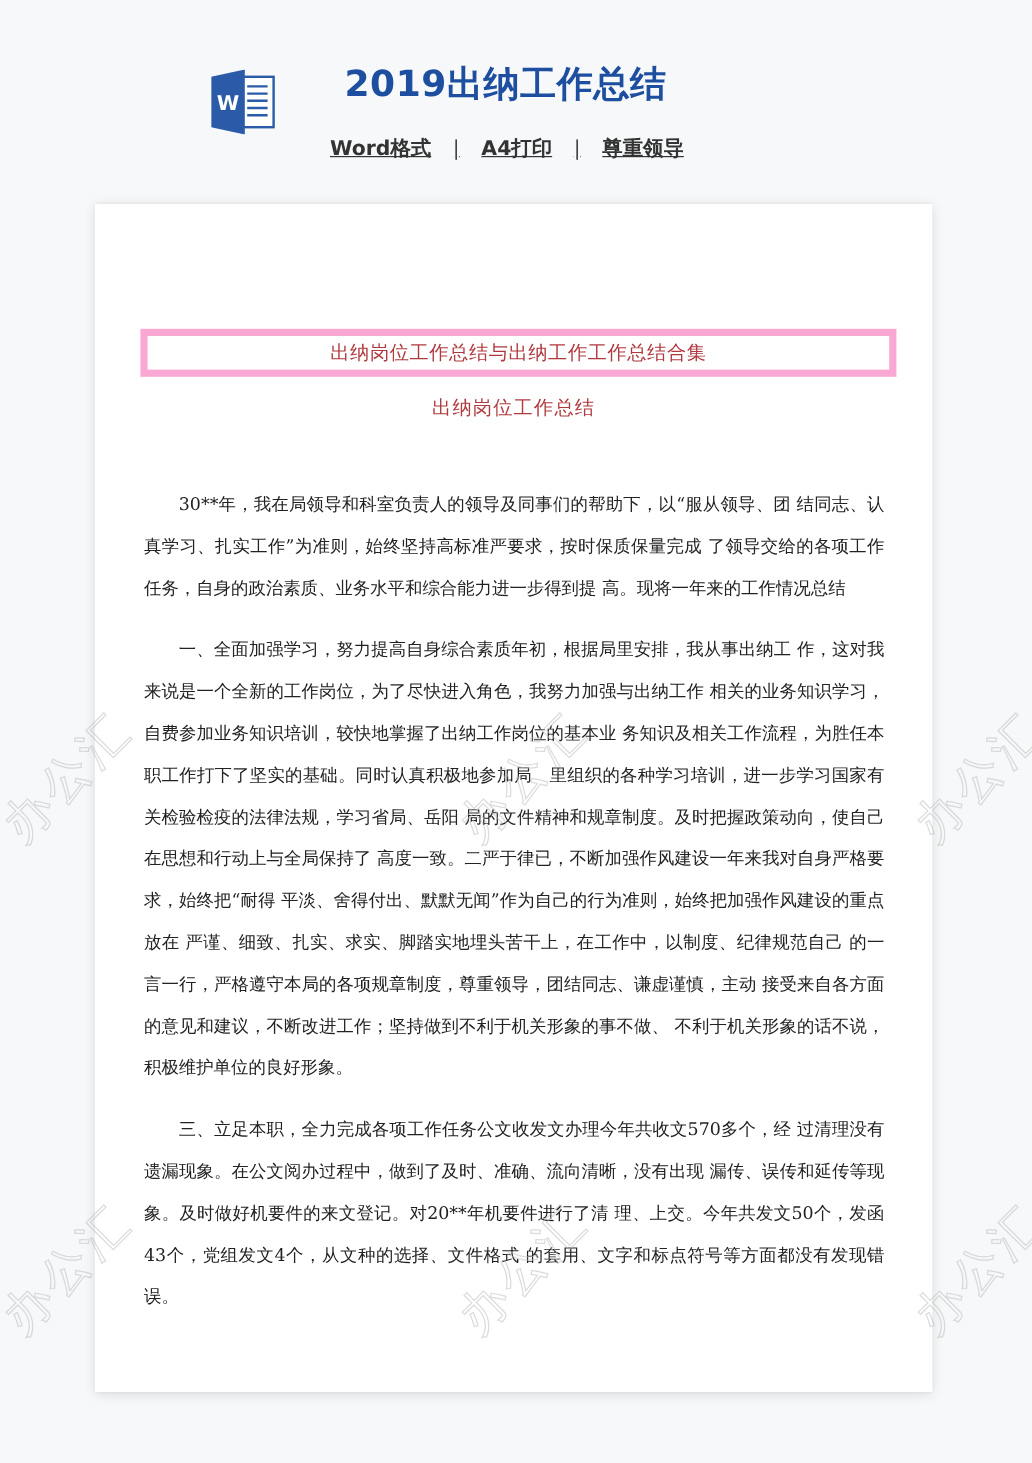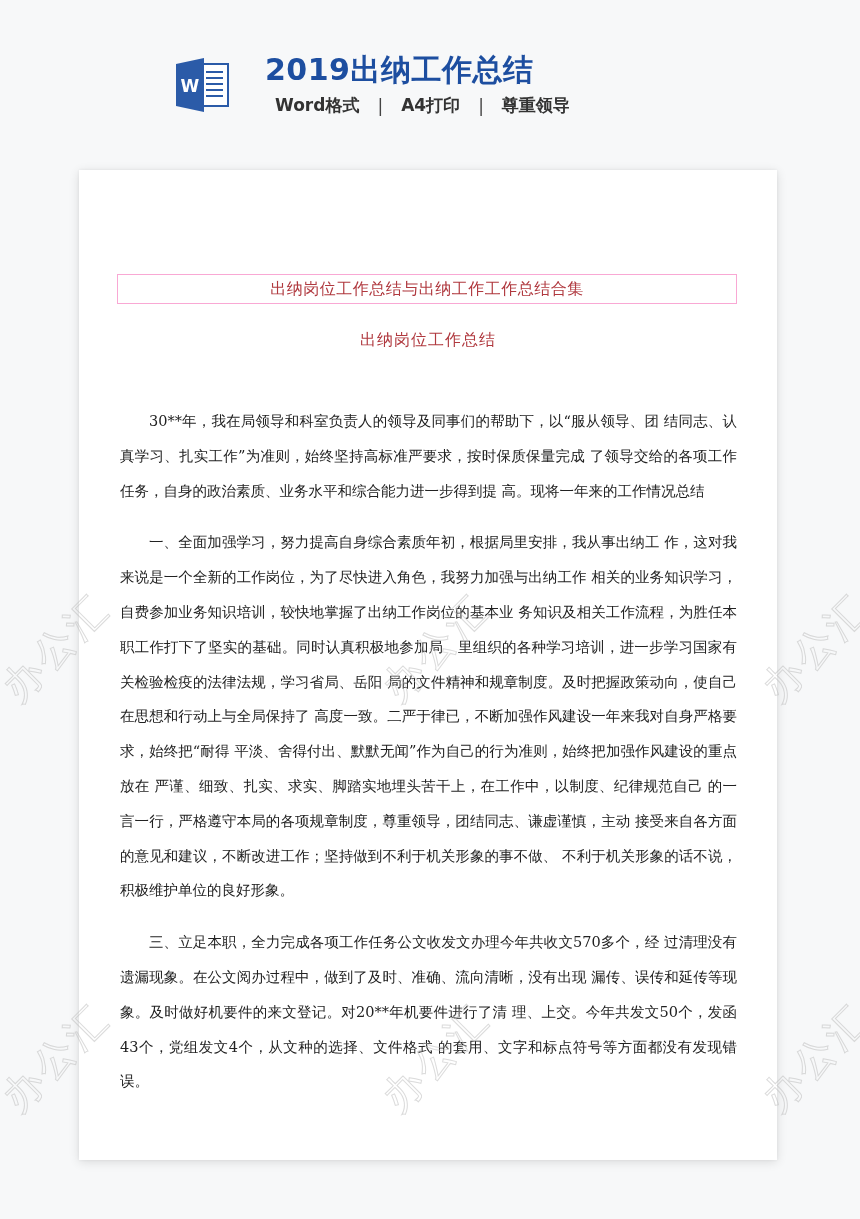--- a/index.html
+++ b/index.html
@@ -19,57 +19,58 @@
     left: 0; top: 0;
     width: 860px; height: 160px;
   }
   .word-icon {
     position: absolute;
     left: 176px; top: 58px;
     width: 56px; height: 54px;
   }
   .title {
     position: absolute;
-    left: 265px; top: 50px;
+    left: 287px; top: 50px;
     font-family: "DejaVu Sans", "Liberation Sans", sans-serif;
     font-weight: bold;
     font-size: 30px;
     color: #1d4ea0;
     letter-spacing: 0.5px;
     white-space: nowrap;
   }
   .subtitle {
     position: absolute;
-    left: 275px; top: 94px;
+    left: 275px; top: 112px;
     font-family: "DejaVu Sans", "Liberation Sans", sans-serif;
     font-weight: bold;
     font-size: 17px;
     color: #333333;
     white-space: nowrap;
     display: flex;
     align-items: center;
+    text-decoration: underline;
   }
   .subtitle .sep {
     display: inline-block;
     margin: 0 18px;
     font-weight: normal;
     color: #444;
   }
   .paper {
     position: absolute;
     left: 79px; top: 170px;
     width: 698px; height: 990px;
     background: #ffffff;
     box-shadow: 0 2px 10px rgba(0,0,0,0.12), 0 0 3px rgba(0,0,0,0.06);
   }
   .collection-box {
     position: absolute;
     left: 38px; top: 104px;
     width: 618px; height: 28px;
-    border: 1px solid #f9a8d4;
+    border: 6px solid #f9a8d4;
     display: flex;
     align-items: center;
     justify-content: center;
     color: #b0393f;
     font-size: 16px;
     letter-spacing: 0.5px;
   }
   .doc-title {
     position: absolute;
     left: 0; top: 160px;

